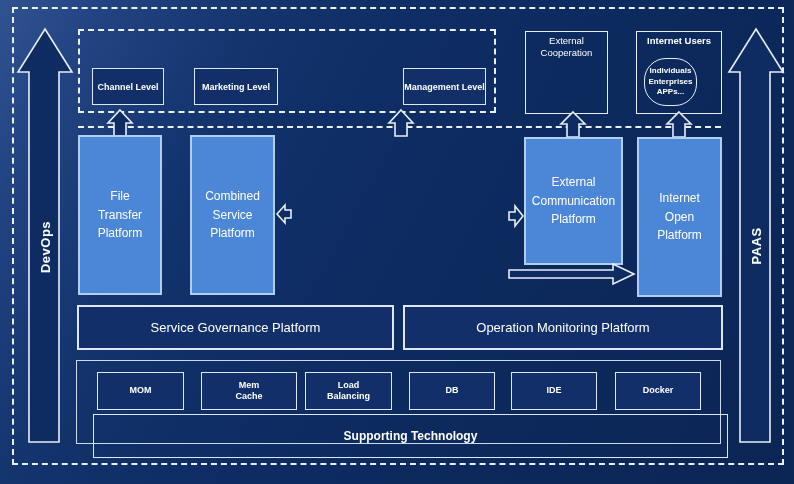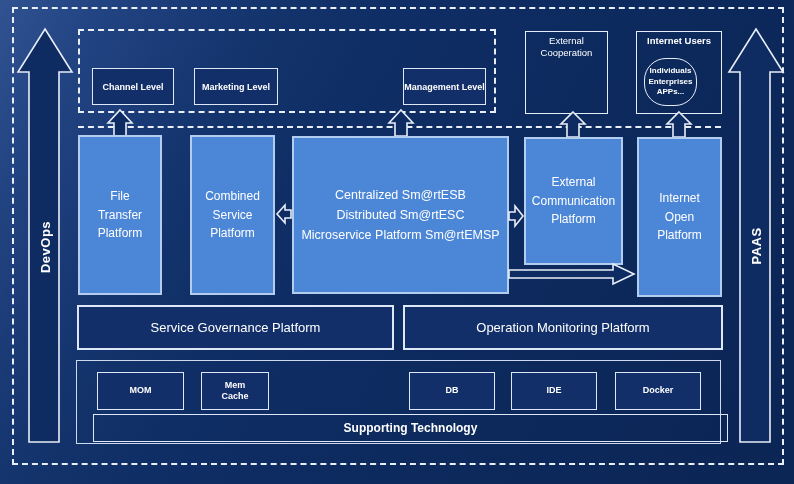--- a/index.html
+++ b/index.html
@@ -58,21 +58,21 @@
   </svg>
   <div class="rail-label" style="left:45px;top:247px;">DevOps</div>
 
   <svg class="abs" style="left:727px;top:27px;" width="58" height="418" viewBox="0 0 58 418">
     <polygon class="arrow-shape" points="29,2 56,45 43,45 43,415 13,415 13,45 2,45"></polygon>
   </svg>
   <div class="rail-label" style="left:756px;top:246px;">PAAS</div>
 
   <div class="abs dashed-frame" style="left:78px;top:29px;width:418px;height:84px;"></div>
 
-  <div class="abs dark-box lvl-label" style="left:92px;top:68px;width:82px;height:37px;">
+  <div class="abs dark-box lvl-label" style="left:92px;top:68px;width:72px;height:37px;">
     <span class="ml">Channel Level</span>
   </div>
   <div class="abs dark-box lvl-label" style="left:194px;top:68px;width:84px;height:37px;">
     <span class="ml">Marketing Level</span>
   </div>
   <div class="abs dark-box lvl-label" style="left:403px;top:68px;width:83px;height:37px;">
     <span class="ml">Management Level</span>
   </div>
 
   <div class="abs plain-box" style="left:525px;top:31px;width:83px;height:83px;">
@@ -105,25 +105,20 @@
   <div class="abs light-box plat-label" style="left:78px;top:135px;width:84px;height:160px;align-items:center;">
     <span class="ml">File
 Transfer
 Platform</span>
   </div>
   <div class="abs light-box plat-label" style="left:190px;top:135px;width:85px;height:160px;">
     <span class="ml">Combined
 Service
 Platform</span>
   </div>
-  <div class="abs light-box esb-label" style="left:292px;top:136px;width:217px;height:158px;">
-    <span class="ml">Centralized Sm@rtESB
-Distributed Sm@rtESC
-Microservice Platform Sm@rtEMSP</span>
-  </div>
   <div class="abs light-box plat-label" style="left:524px;top:137px;width:99px;height:128px;">
     <span class="ml">External
 Communication
 Platform</span>
   </div>
   <div class="abs light-box plat-label" style="left:637px;top:137px;width:85px;height:160px;align-items:center;">
     <span class="ml">Internet
 Open
 Platform</span>
   </div>
@@ -144,31 +139,35 @@
   </div>
   <div class="abs dark-box gov-label" style="left:403px;top:305px;width:320px;height:45px;border-width:2px;">
     <span class="ml">Operation Monitoring Platform</span>
   </div>
 
   <div class="abs" style="left:76px;top:360px;width:645px;height:84px;border:1.5px solid #cdd9ec;box-sizing:border-box;"></div>
 
   <div class="abs dark-box tech-label" style="left:97px;top:372px;width:87px;height:38px;">
     <span class="ml">MOM</span>
   </div>
-  <div class="abs dark-box tech-label" style="left:201px;top:372px;width:68px;height:38px;">
+  <div class="abs dark-box tech-label" style="left:201px;top:372px;width:96px;height:38px;">
     <span class="ml">Mem
 Cache</span>
+  </div>
+  <div class="abs dark-box tech-label" style="left:305px;top:372px;width:87px;height:38px;">
+    <span class="ml">Load
+Balancing</span>
   </div>
   <div class="abs dark-box tech-label" style="left:409px;top:372px;width:86px;height:38px;">
     <span class="ml">DB</span>
   </div>
   <div class="abs dark-box tech-label" style="left:511px;top:372px;width:86px;height:38px;">
     <span class="ml">IDE</span>
   </div>
   <div class="abs dark-box tech-label" style="left:615px;top:372px;width:86px;height:38px;">
     <span class="ml">Docker</span>
   </div>
 
-  <div class="abs dark-box bar-label" style="left:93px;top:414px;width:635px;height:28px;background:transparent;">
+  <div class="abs dark-box bar-label" style="left:93px;top:414px;width:635px;height:44px;background:transparent;">
     <span class="ml">Supporting Technology</span>
   </div>
 
 </div>
 
 </body></html>

